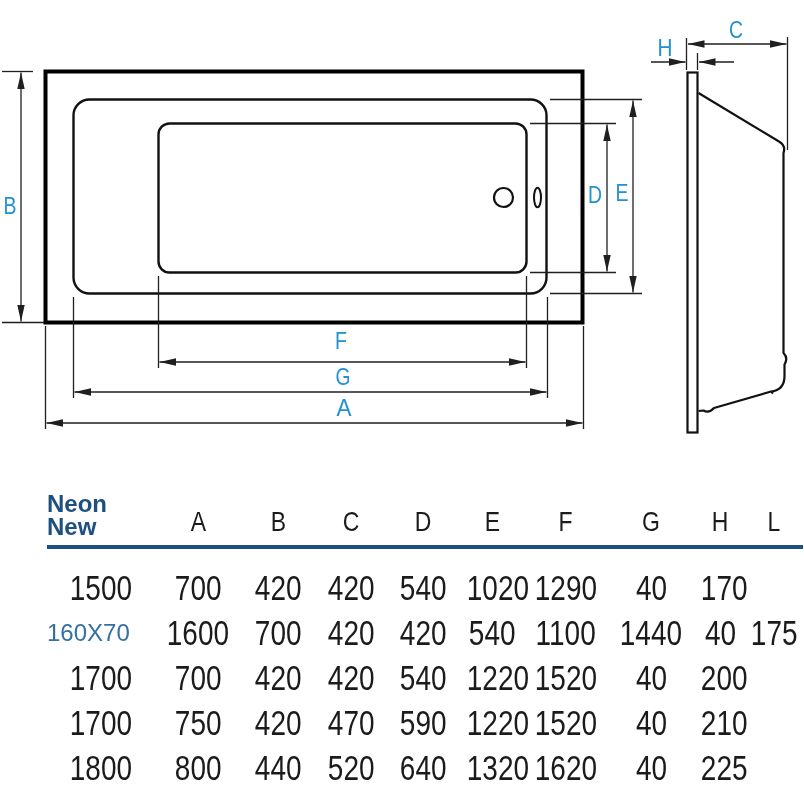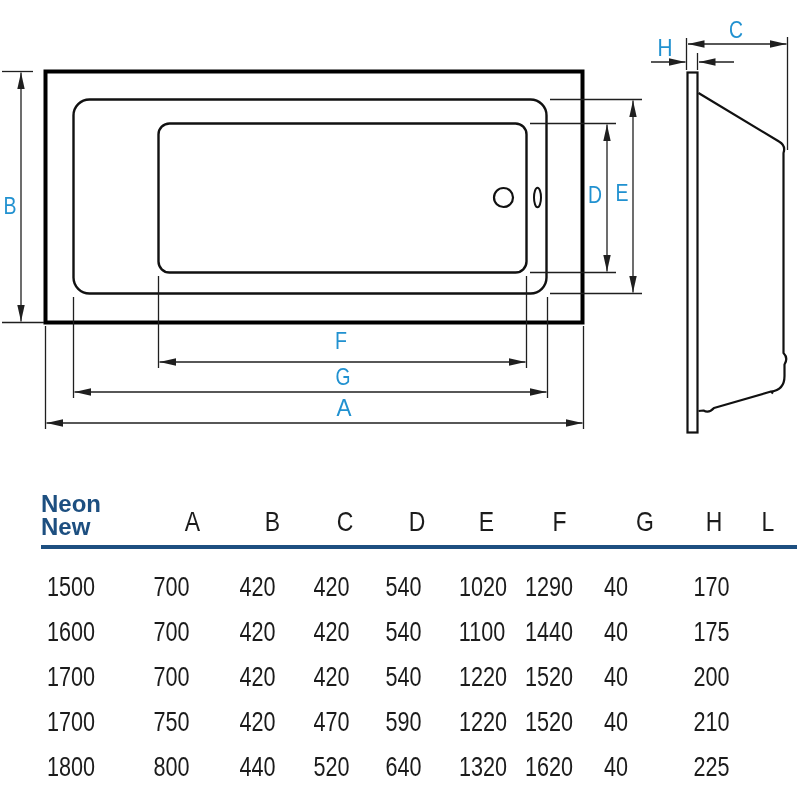--- a/index.html
+++ b/index.html
@@ -1,31 +1,31 @@
 <!DOCTYPE html>
 <html><head>
 <meta charset="utf-8">
 <style>
   html,body{margin:0;padding:0;background:#ffffff;}
   .canvas{position:relative;width:804px;height:804px;background:#ffffff;overflow:hidden;
           font-family:"Liberation Sans", sans-serif;}
   .diagram-svg{position:absolute;left:0;top:0;}
 
   
-  .spec-table{position:absolute;left:41px;top:484px;width:756px;}
+  .spec-table{position:absolute;left:47px;top:484px;width:756px;}
   .grid{display:grid;grid-template-columns:108px 86px 74px 72px 72px 66px 82px 88px 50px 58px;}
   .hdr{align-items:end;margin-top:8px;}
   .title-cell{line-height:23px;font-size:24px;font-weight:700;color:#1d4f80;padding-bottom:1px;}
   .col-h{text-align:center;font-size:28px;font-weight:400;color:#1b1b1b;line-height:1;padding-bottom:3px;}
   .col-h .cond{display:inline-block;transform:scaleX(.82);}
   .rule{height:4px;background:#1d4f80;margin-top:6px;}
   .rows{margin-top:16px;}
   .row{height:45px;align-items:center;}
   .model{font-size:24px;font-weight:500;color:#3570a2;line-height:1;}
-  .val{text-align:left;font-size:27px;font-weight:400;color:#1b1b1b;line-height:1;}
+  .val{text-align:center;font-size:35px;font-weight:400;color:#1b1b1b;line-height:1;}
   .val .cond{display:inline-block;transform:scaleX(.80);}
 </style>
 </head>
 <body>
 
 <div class="canvas">
 
   <svg class="diagram-svg" width="804" height="478" viewBox="0 0 804 478">
     <defs>
       <marker id="ar" markerUnits="userSpaceOnUse" markerWidth="17" markerHeight="9" viewBox="0 0 17 9" refX="16.5" refY="4.5" orient="auto-start-reverse">
@@ -127,20 +127,21 @@
         <div class="val"><span class="cond">420</span></div>
         <div class="val"><span class="cond">420</span></div>
         <div class="val"><span class="cond">540</span></div>
         <div class="val"><span class="cond">1020</span></div>
         <div class="val"><span class="cond">1290</span></div>
         <div class="val"><span class="cond">40</span></div>
         <div class="val"><span class="cond">170</span></div>
       </div>
 
       <div class="grid row">
+        <div class="model">160X70</div>
         <div class="val"><span class="cond">1600</span></div>
         <div class="val"><span class="cond">700</span></div>
         <div class="val"><span class="cond">420</span></div>
         <div class="val"><span class="cond">420</span></div>
         <div class="val"><span class="cond">540</span></div>
         <div class="val"><span class="cond">1100</span></div>
         <div class="val"><span class="cond">1440</span></div>
         <div class="val"><span class="cond">40</span></div>
         <div class="val"><span class="cond">175</span></div>
       </div>

